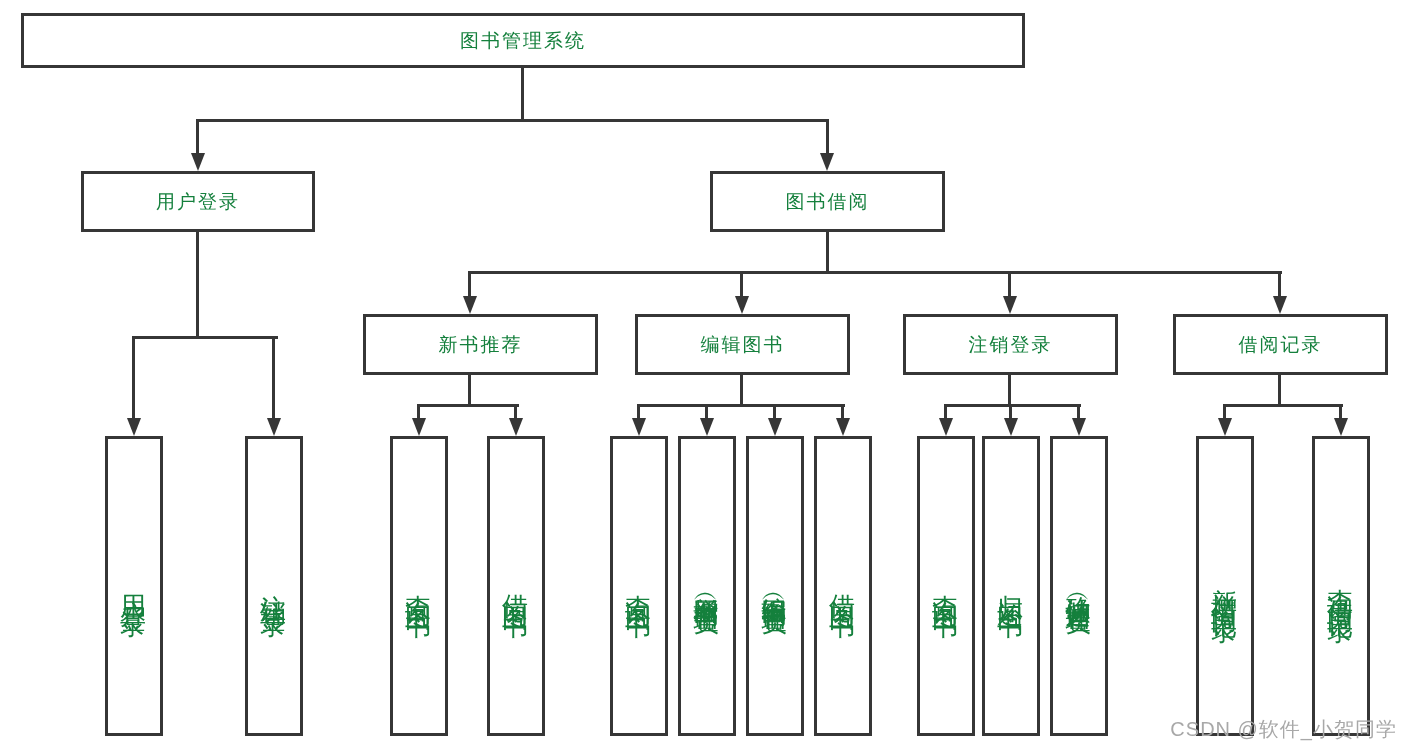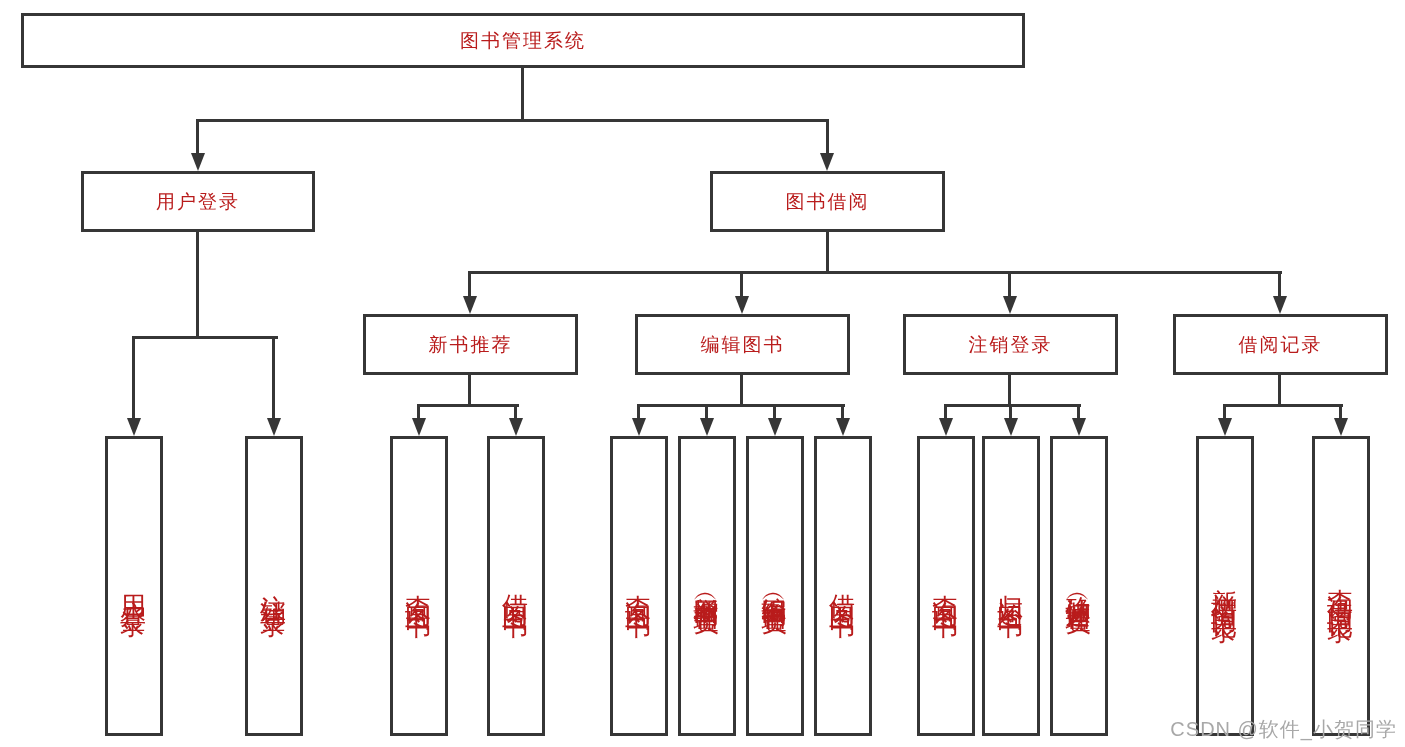--- a/index.html
+++ b/index.html
@@ -3,21 +3,21 @@
 <meta charset="utf-8">
 <style>
   html,body{margin:0;padding:0;background:#ffffff;}
   #stage{
     position:relative;width:1405px;height:747px;background:#ffffff;overflow:hidden;
     font-family:"Liberation Sans","DejaVu Sans",sans-serif;color:#333333;
   }
   .box{
     position:absolute;box-sizing:border-box;background:#ffffff;
     border:3px solid #363636;display:flex;align-items:center;justify-content:center;
-    text-align:center;color:#b91c1c;
+    text-align:center;color:#15803d;
   }
   .hbox{font-size:19px;letter-spacing:2px;}
   .leaf{
     writing-mode:vertical-rl;text-orientation:mixed;
     font-size:26px;letter-spacing:6px;
     width:58px;height:300px;top:436px;
   }
   .leaf.long{letter-spacing:2px;font-size:25px;}
   .vline,.hline{position:absolute;background:#363636;}
   .vline{width:3px;}
@@ -72,21 +72,21 @@
     <div class="vline" style="left:468px;top:271px;height:28px;"></div>
     <div class="arrow" style="left:463px;top:296px;"></div>
     <div class="vline" style="left:740px;top:271px;height:28px;"></div>
     <div class="arrow" style="left:735px;top:296px;"></div>
     <div class="vline" style="left:1008px;top:271px;height:28px;"></div>
     <div class="arrow" style="left:1003px;top:296px;"></div>
     <div class="vline" style="left:1278px;top:271px;height:28px;"></div>
     <div class="arrow" style="left:1273px;top:296px;"></div>
   </div>
 
-  <div class="box hbox" style="left:363px;top:314px;width:215px;height:61px;">
+  <div class="box hbox" style="left:363px;top:314px;width:235px;height:61px;">
     <span>新书推荐</span>
   </div>
   <div class="box hbox" style="left:635px;top:314px;width:215px;height:61px;">
     <span>编辑图书</span>
   </div>
   <div class="box hbox" style="left:903px;top:314px;width:215px;height:61px;">
     <span>注销登录</span>
   </div>
   <div class="box hbox" style="left:1173px;top:314px;width:215px;height:61px;">
     <span>借阅记录</span>

